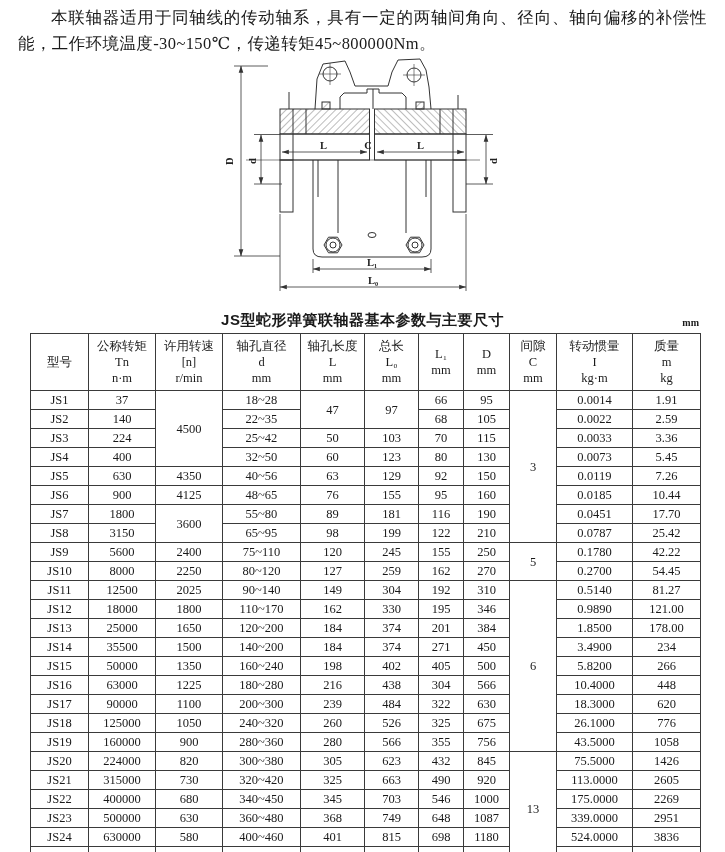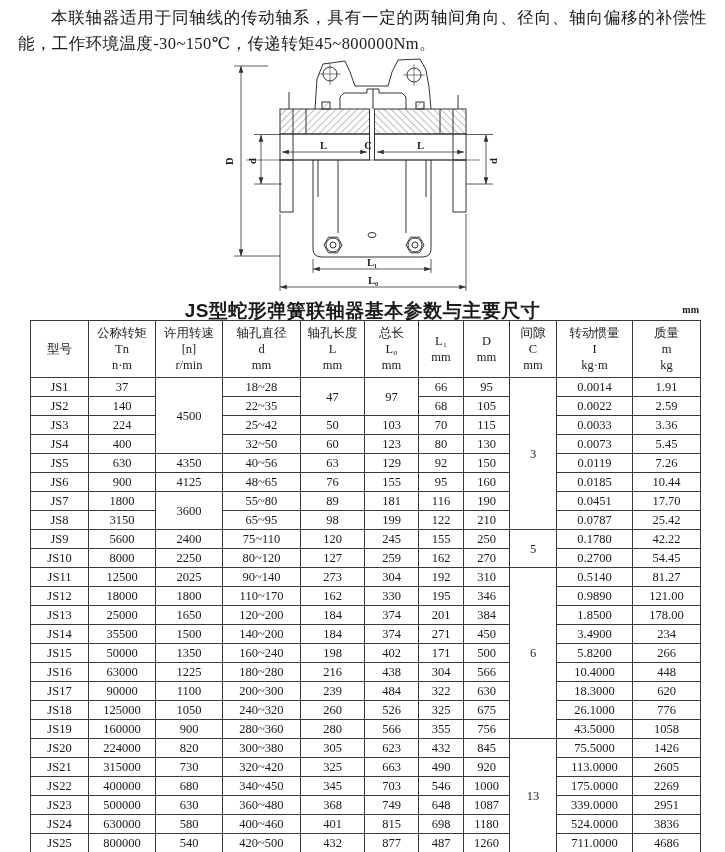--- a/index.html
+++ b/index.html
@@ -1,21 +1,21 @@
 <!DOCTYPE html>
 <html><head>
 <meta charset="utf-8">
 <style>
   html,body{margin:0;padding:0;background:#fff;}
   body{width:725px;height:852px;font-family:"Liberation Serif","DejaVu Serif",serif;color:#1a1a1a;}
   .page{position:relative;width:725px;height:852px;overflow:hidden;background:#fff;}
   .intro{margin:5px 18px 0 18px;font-size:16.5px;line-height:26px;text-align:justify;text-indent:2em;letter-spacing:.4px;}
   .figure{width:290px;height:238px;margin:0 auto;}
   .title-row{position:relative;height:19px;margin-top:0;}
-  .title-row .tbl-title{margin:3px;text-align:center;font-size:19px;font-weight:bold;font-family:"Liberation Sans","DejaVu Sans",sans-serif;letter-spacing:.5px;}
+  .title-row .tbl-title{margin:16px;text-align:center;font-size:15px;font-weight:bold;font-family:"Liberation Sans","DejaVu Sans",sans-serif;letter-spacing:.5px;}
   .title-row .unit{position:absolute;right:26px;top:6px;font-size:10px;font-weight:bold;}
   table.spec{border-collapse:collapse;table-layout:fixed;width:670px;margin:3px 0 0 30px;}
   table.spec th,table.spec td{border:1px solid #3a3a3a;text-align:center;vertical-align:middle;padding:0;font-weight:normal;overflow:hidden;white-space:nowrap;}
   table.spec th{font-size:12.5px;padding:4px 0;}
   table.spec th div{line-height:16px;}
   table.spec td{font-size:12.5px;height:18px;line-height:18px;}
   svg text{font-family:"Liberation Serif","DejaVu Serif",serif;font-weight:bold;fill:#222;}
 </style>
 </head>
 <body>
@@ -311,21 +311,21 @@
           <td>162</td>
           <td>270</td>
           <td>0.2700</td>
           <td>54.45</td>
         </tr>
         <tr>
           <td>JS11</td>
           <td>12500</td>
           <td>2025</td>
           <td>90~140</td>
-          <td>273</td>
+          <td>149</td>
           <td>304</td>
           <td>192</td>
           <td>310</td>
           <td rowspan="9">6</td>
           <td>0.5140</td>
           <td>81.27</td>
         </tr>
         <tr>
           <td>JS12</td>
           <td>18000</td>
@@ -362,21 +362,21 @@
           <td>3.4900</td>
           <td>234</td>
         </tr>
         <tr>
           <td>JS15</td>
           <td>50000</td>
           <td>1350</td>
           <td>160~240</td>
           <td>198</td>
           <td>402</td>
-          <td>171</td>
+          <td>405</td>
           <td>500</td>
           <td>5.8200</td>
           <td>266</td>
         </tr>
         <tr>
           <td>JS16</td>
           <td>63000</td>
           <td>1225</td>
           <td>180~280</td>
           <td>216</td>

